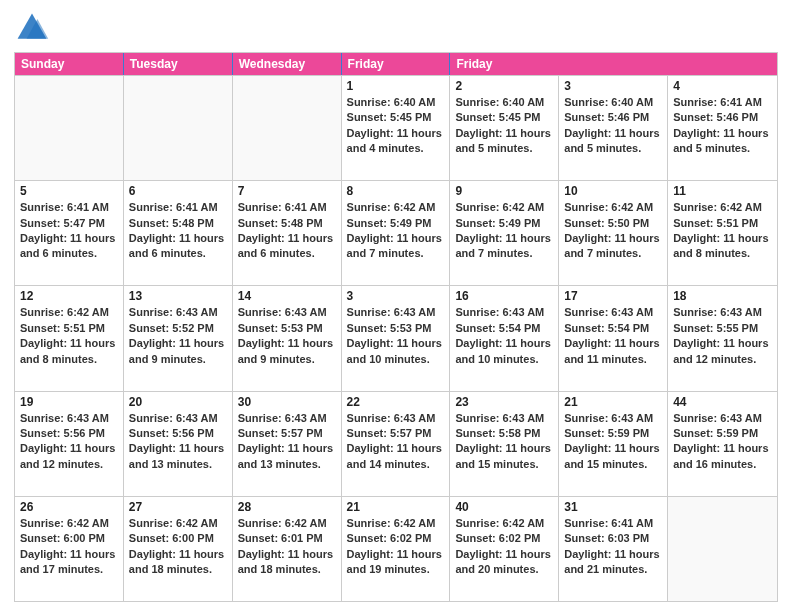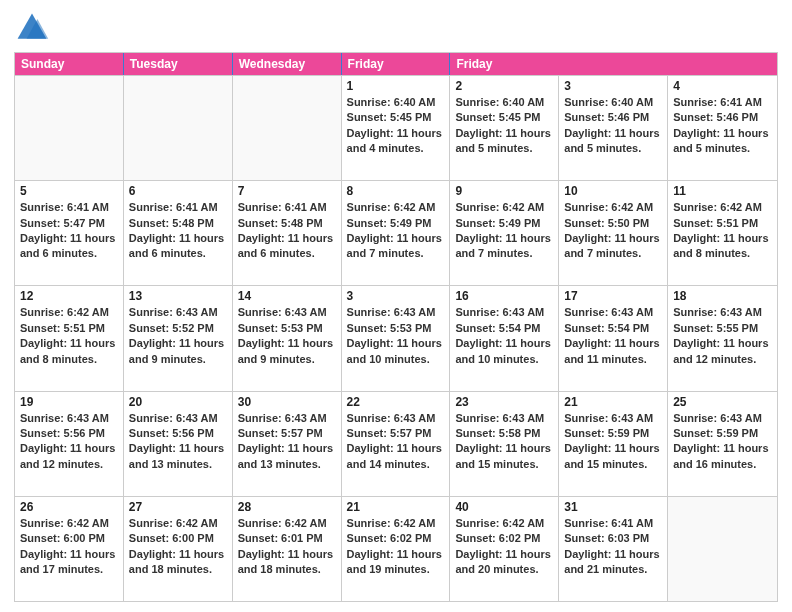--- a/index.html
+++ b/index.html
@@ -317,21 +317,21 @@
 and 15 minutes.</div>
           </div>
           <div class="cal-cell">
             <span class="day-number">21</span>
             <div class="cell-text" style="white-space: pre-line;">Sunrise: 6:43 AM
 Sunset: 5:59 PM
 Daylight: 11 hours
 and 15 minutes.</div>
           </div>
           <div class="cal-cell">
-            <span class="day-number">25</span>
+            <span class="day-number">44</span>
             <div class="cell-text" style="white-space: pre-line;">Sunrise: 6:43 AM
 Sunset: 5:59 PM
 Daylight: 11 hours
 and 16 minutes.</div>
           </div>
         </div>
         <div class="cal-row">
           <div class="cal-cell">
             <span class="day-number">26</span>
             <div class="cell-text" style="white-space: pre-line;">Sunrise: 6:42 AM

